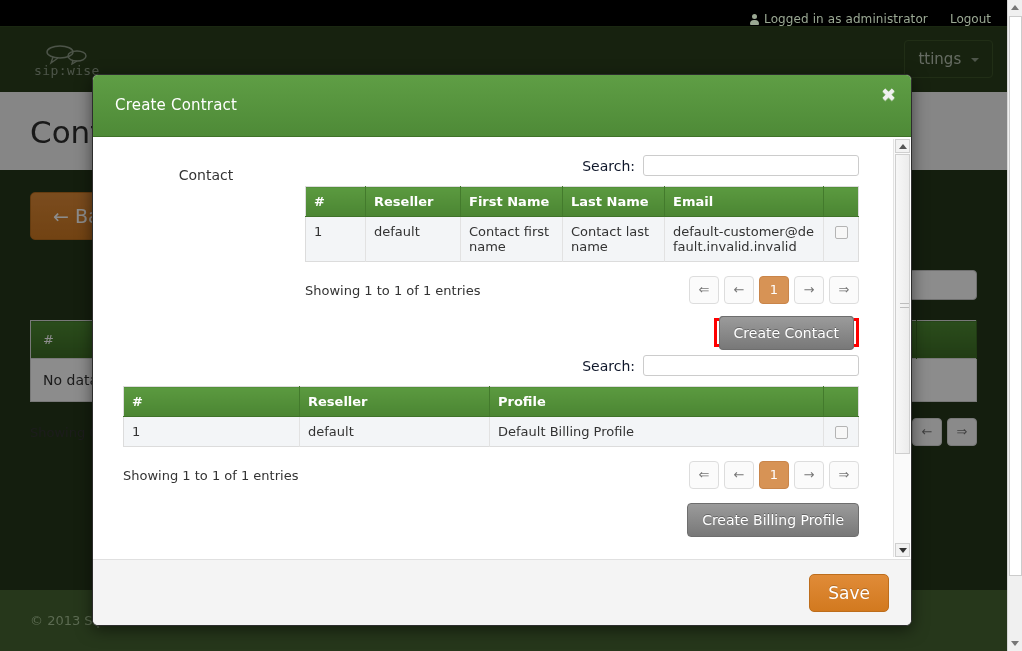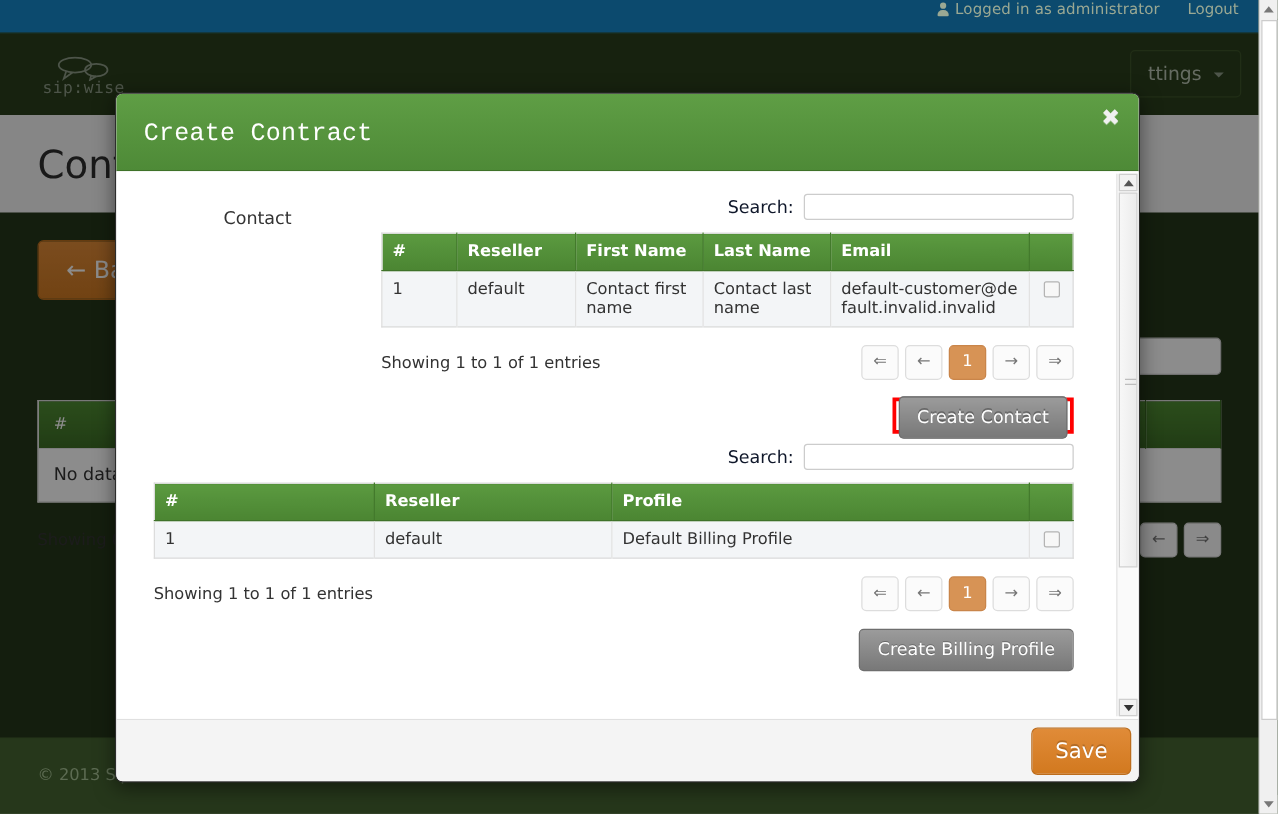--- a/index.html
+++ b/index.html
@@ -12,22 +12,22 @@
   body { background: #25361a; position: relative; }
 
   
   #page {
     position: absolute; left: 0; top: 0;
     width: 1007px; height: 651px;
     background: #26371b;
     overflow: hidden;
   }
   .topbar {
-    height: 27px; background: #0c4a6e;
-    display: flex; align-items: flex-start; justify-content: flex-end;
+    height: 27px; background: #000000;
+    display: flex; align-items: flex-end; justify-content: flex-end;
     padding-right: 16px; gap: 22px;
     border-bottom: 1px solid #1a2711;
   }
   .topbar-text {
     color: #9aa893; font-size: 12px; letter-spacing: .1px;
     display: flex; align-items: center; gap: 5px;
   }
   .user-ico {
     display: inline-block; width: 9px; height: 11px; position: relative;
   }
@@ -161,22 +161,22 @@
     box-shadow: 0 4px 16px rgba(0,0,0,.5);
     overflow: hidden;
     display: flex; flex-direction: column;
   }
   .modal-head {
     height: 62px; background: linear-gradient(#5f9e45, #4e8a37);
     border-bottom: 1px solid #3f7229;
     position: relative; flex: 0 0 auto;
   }
   .modal-title {
-    color: #fff; font-size: 20px; position: absolute;
-    left: 22px; top: 21px; letter-spacing: .2px; font-family: Liberation Mono, monospace;
+    color: #fff; font-size: 15px; position: absolute;
+    left: 22px; top: 21px; letter-spacing: .2px;
   }
   .modal-close {
     position: absolute; right: 15px; top: 11px;
     color: #f0f0f0; font-size: 18px; font-weight: bold;
     line-height: 1; font-family: "DejaVu Sans", sans-serif;
     text-shadow: 0 1px 0 rgba(255,255,255,.4);
   }
   .modal-body {
     flex: 1 1 auto; position: relative; overflow: hidden;
     background: #fff; padding: 18px 30px 10px 30px;
@@ -255,24 +255,24 @@
   .ms-thumb {
     position: absolute; left: 1px; top: 15px; width: 15px; height: 300px;
     background: linear-gradient(to right, #f7f7f7, #ececec);
     border: 1px solid #cfcfcf;
   }
   .ms-grip {
     position: absolute; left: 4px; top: 148px; width: 9px; height: 5px;
     border-top: 1px solid #bdbdbd; border-bottom: 1px solid #bdbdbd;
   }
   .modal-foot {
-    flex: 0 0 auto; height: 50px; background: #f4f4f4;
+    flex: 0 0 auto; height: 66px; background: #f4f4f4;
     border-top: 1px solid #e0e0e0;
     display: flex; align-items: center; justify-content: flex-end;
-    padding-right: 6px;
+    padding-right: 22px;
   }
   .save-btn {
     background: linear-gradient(#e08b38, #d2791f);
     border: 1px solid #bd6d1c; border-radius: 5px;
     color: #fff; font-size: 17px; padding: 8px 18px;
     text-shadow: 0 -1px 0 rgba(0,0,0,.2);
   }
 </style>
 </head>
 <body>

